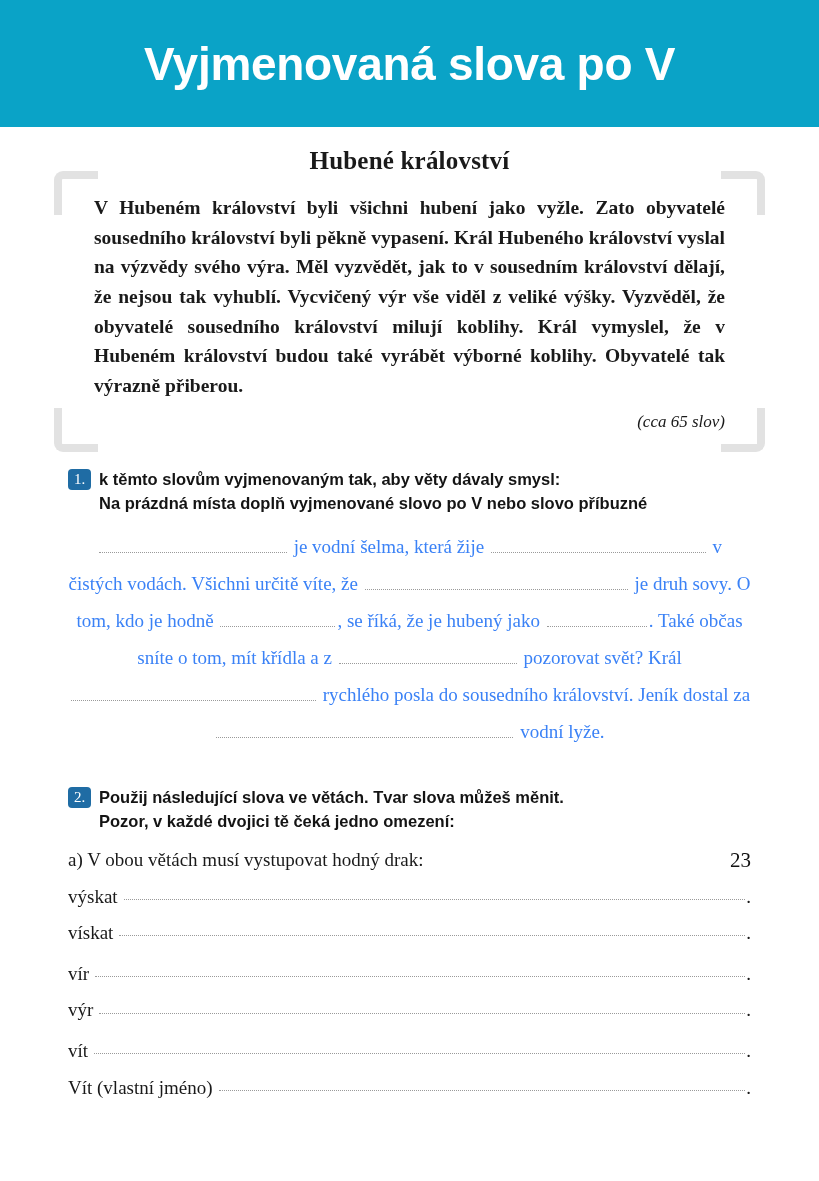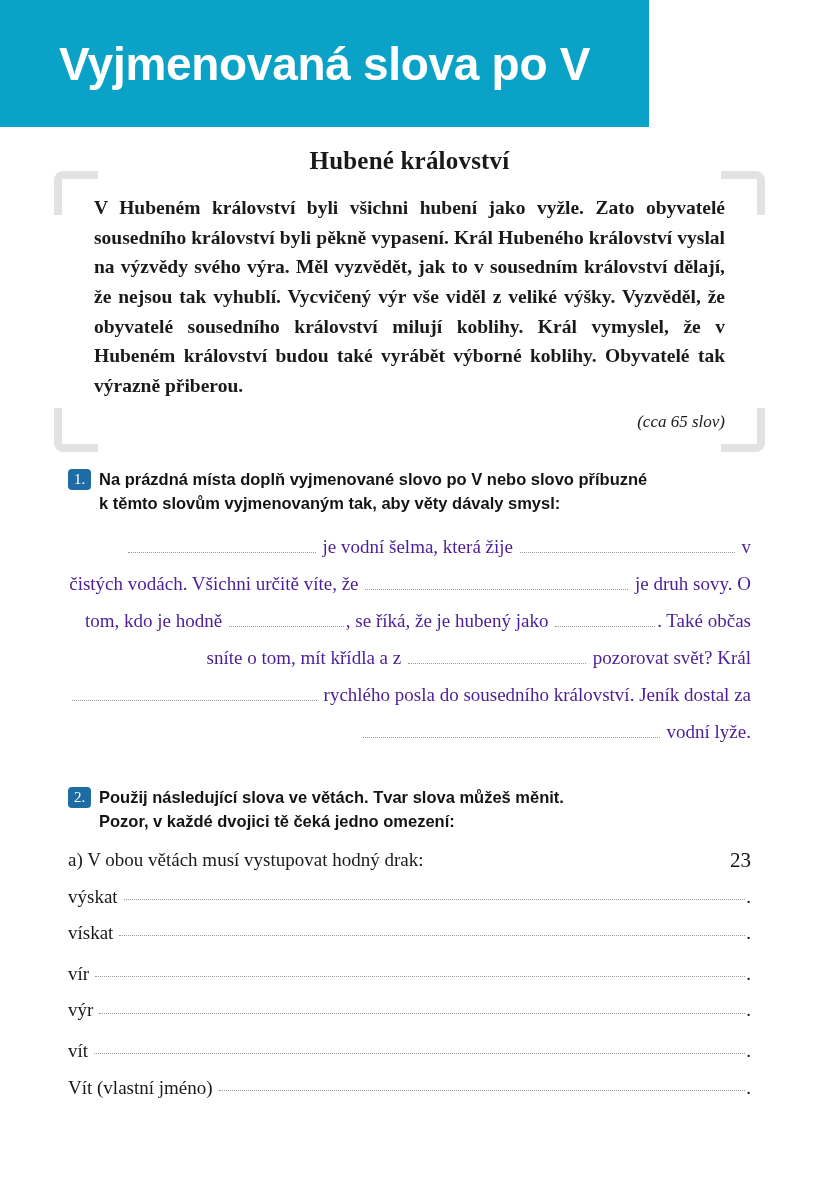--- a/index.html
+++ b/index.html
@@ -15,21 +15,21 @@
     overflow: hidden;
     font-family: "Liberation Serif", serif;
     color: #1a1a1a;
   }
 
   
   .banner {
     position: absolute;
     top: 0;
     left: 0;
-    width: 649px;
+    width: 819px;
     height: 127px;
     background: #0aa3c7;
     display: flex;
     align-items: center;
     justify-content: center;
   }
   .banner-title {
     font-family: "Liberation Sans", sans-serif;
     font-weight: bold;
     font-size: 46px;
@@ -123,22 +123,22 @@
     margin-right: 8px;
     margin-top: 1px;
   }
   .task-head-lines span { display: block; }
 
   
   .fill-body {
     margin: 14px 0 0 0;
     font-size: 19px;
     line-height: 1.94;
-    color: #4c1d95;
-    text-align: right;
+    color: #3b82f6;
+    text-align: center;
   }
   .blank {
     display: inline-block;
     border-bottom: 1.5px dotted #9a9a9a;
     vertical-align: baseline;
     height: 0.95em;
     margin: 0 2px;
   }
   .b-a { width: 188px; }
   .b-b { width: 215px; }
@@ -215,22 +215,22 @@
       <span class="corner br"></span>
       <p class="story-text">V Hubeném království byli všichni hubení jako vyžle. Zato obyvatelé sousedního království byli pěkně vypasení. Král Hubeného království vyslal na výzvědy svého výra. Měl vyzvědět, jak to v sousedním království dělají, že nejsou tak vyhublí. Vycvičený výr vše viděl z veliké výšky. Vyzvěděl, že obyvatelé sousedního království milují koblihy. Král vymyslel, že v Hubeném království budou také vyrábět výborné koblihy. Obyvatelé tak výrazně přiberou.</p>
       <p class="story-count">(cca 65 slov)</p>
     </div>
   </div>
 
   <div class="task" style="margin-top:30px;">
     <div class="task-head">
       <span class="task-num">1.</span>
       <span class="task-head-lines">
+        <span>k těmto slovům vyjmenovaným tak, aby věty dávaly smysl:</span>
         <span>Na prázdná místa doplň vyjmenované slovo po V nebo slovo příbuzné</span>
-        <span>k těmto slovům vyjmenovaným tak, aby věty dávaly smysl:</span>
       </span>
     </div>
 
     <div class="fill-body">
       <span class="blank b-a"></span>
       <span>je vodní šelma, která žije</span>
       <span class="blank b-b"></span>
       <span>v čistých</span>
       <span>vodách. Všichni určitě víte, že</span>
       <span class="blank b-c"></span>

